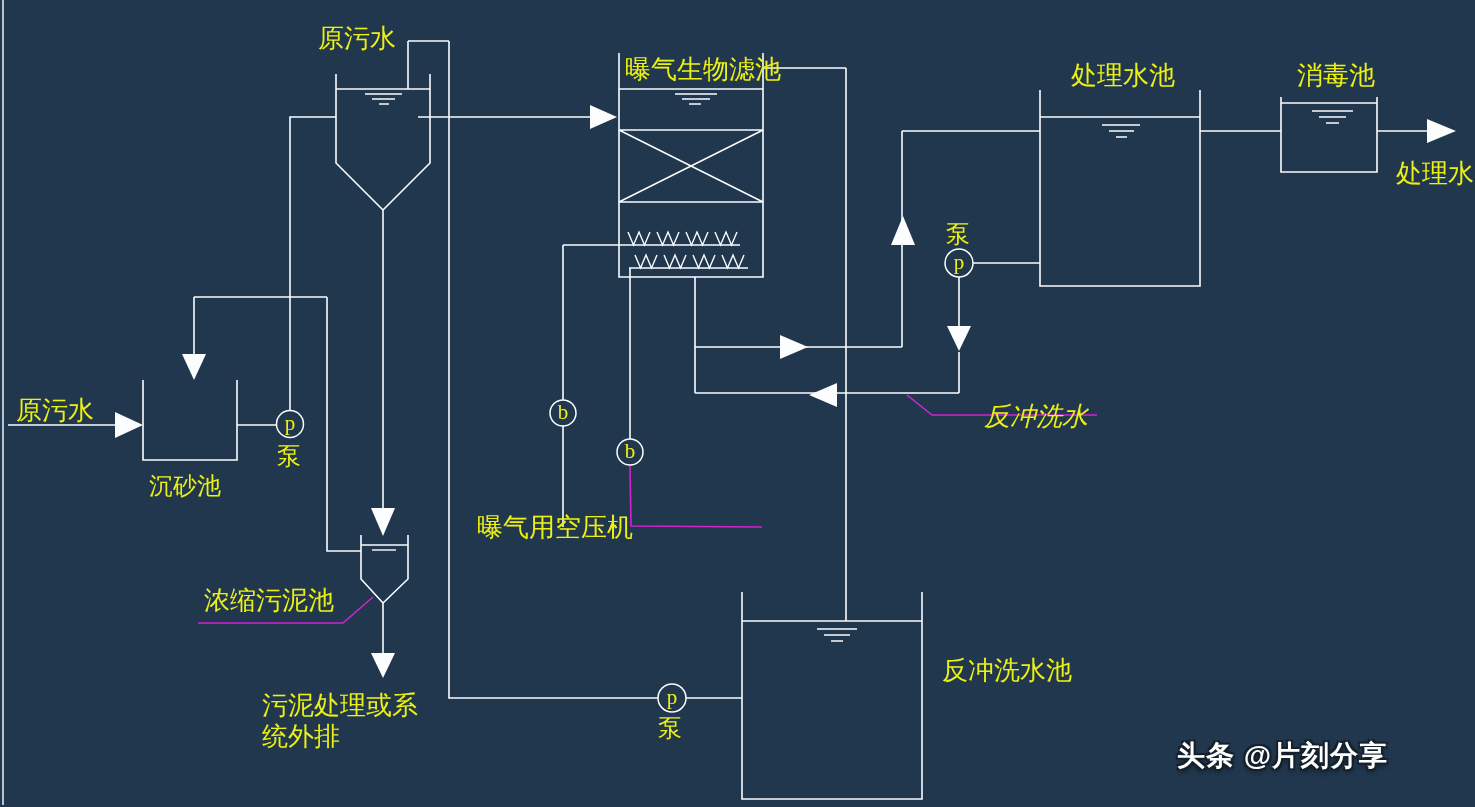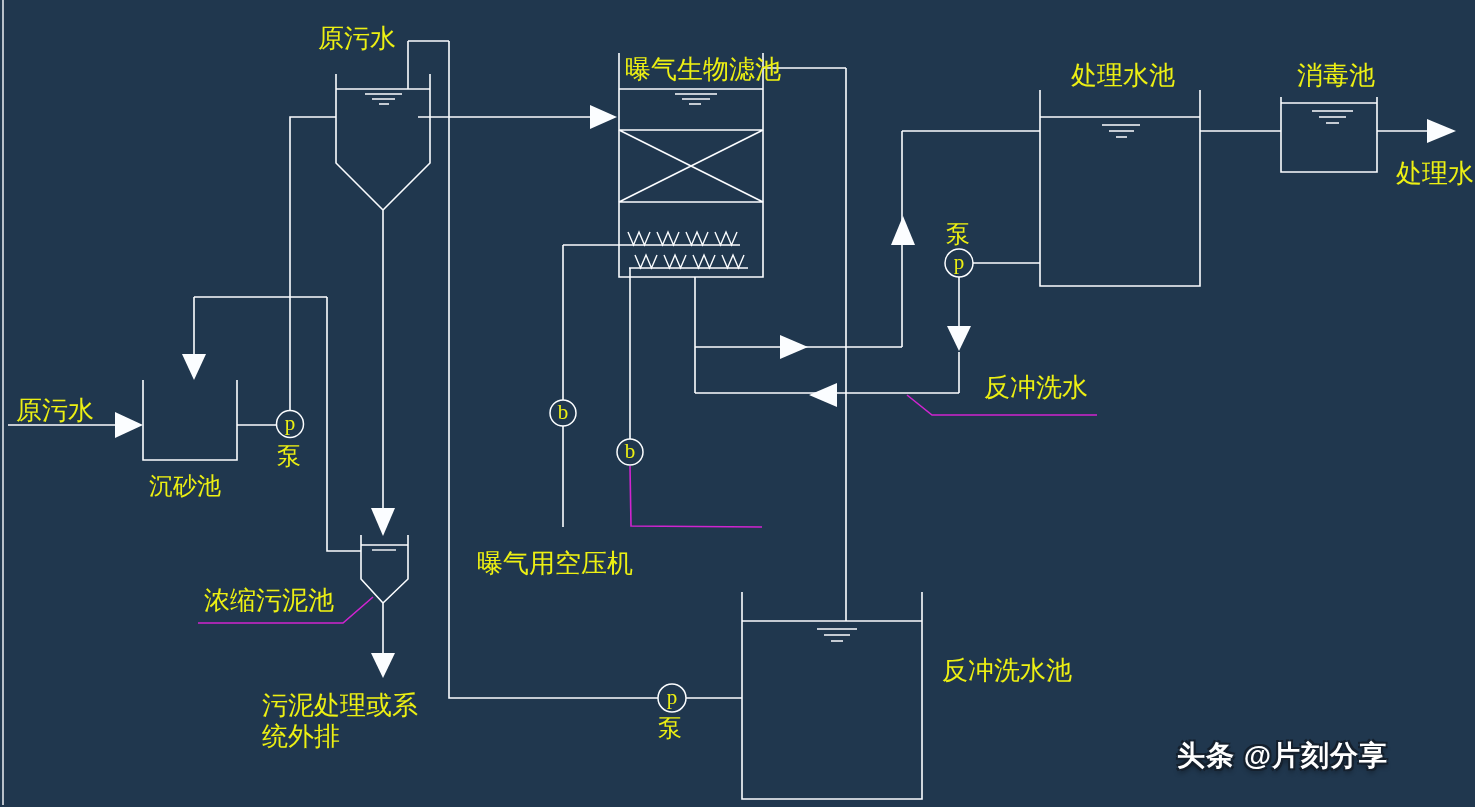--- a/index.html
+++ b/index.html
@@ -152,25 +152,25 @@
   <div class="sym" style="left:959px;top:263px;">p</div>
   <div class="sym" style="left:563px;top:413px;">b</div>
   <div class="sym" style="left:630px;top:452px;">b</div>
 
   <div class="lbl" style="left:318px;top:24px;">原污水</div>
   <div class="lbl" style="left:625px;top:23px;margin-top:32px;">曝气生物滤池</div>
   <div class="lbl" style="left:1071px;top:61px;">处理水池</div>
   <div class="lbl" style="left:1297px;top:61px;">消毒池</div>
   <div class="lbl" style="left:1396px;top:159px;">处理水</div>
   <div class="lbl small" style="left:946px;top:221px;">泵</div>
-  <div class="lbl" style="left:984px;top:373px;">反冲洗水</div>
+  <div class="lbl" style="left:984px;top:402px;font-style:italic;">反冲洗水</div>
   <div class="lbl" style="left:16px;top:396px;">原污水</div>
   <div class="lbl small" style="left:277px;top:443px;">泵</div>
   <div class="lbl" style="left:149px;top:473px;font-size:24px;">沉砂池</div>
-  <div class="lbl" style="left:477px;top:549px;text-align:right;">曝气用空压机</div>
+  <div class="lbl" style="left:477px;top:513px;text-align:right;">曝气用空压机</div>
   <div class="lbl" style="left:204px;top:586px;">浓缩污泥池</div>
   <div class="lbl" style="left:942px;top:647px;margin-top:9px;">反冲洗水池</div>
   <div class="lbl two-line-tight" style="left:262px;top:690px;"><span>污泥处理或系</span><br><span>统外排</span></div>
   <div class="lbl small" style="left:658px;top:715px;">泵</div>
 
   <div class="watermark">头条 @片刻分享</div>
 
 </div>
 
 </body></html>

